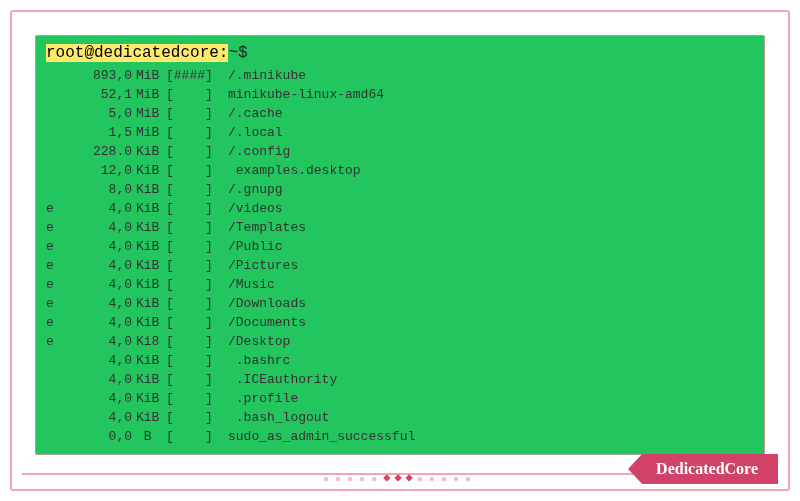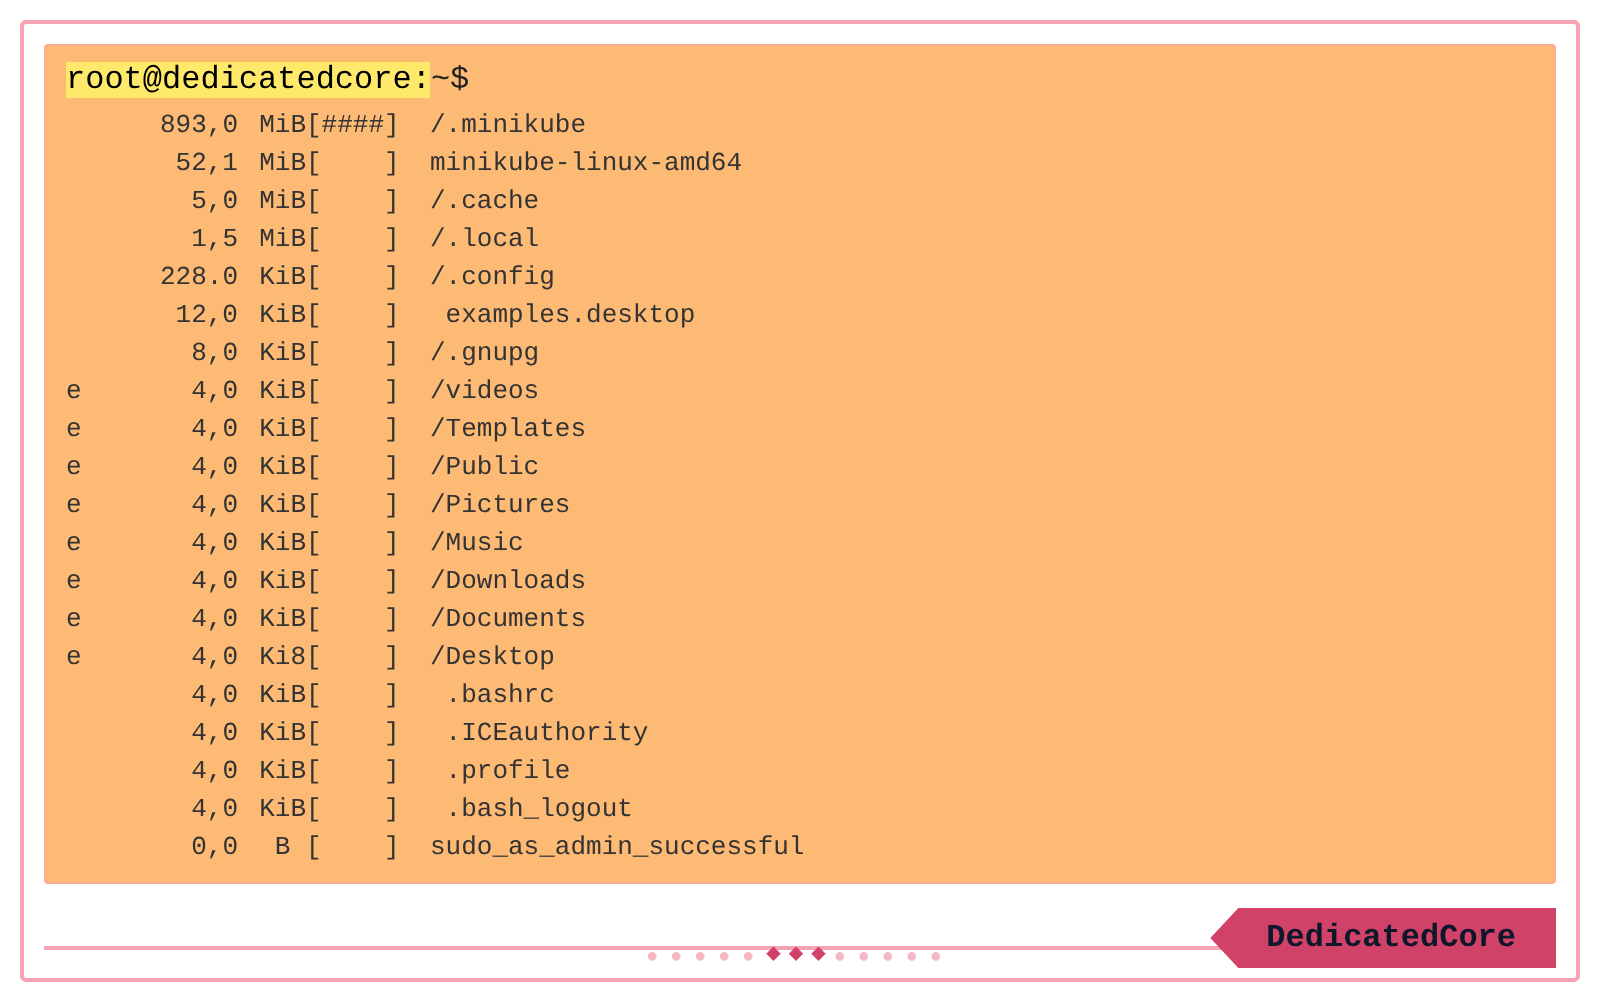--- a/index.html
+++ b/index.html
@@ -12,26 +12,26 @@
     }
     .outer-border {
       width: 100%;
       height: 100%;
       border: 2px solid #f5a3b3;
       border-radius: 3px;
       position: relative;
       overflow: hidden;
     }
     .terminal-panel {
-      margin: 10px;
+      margin: 23px;
       border: 1px dotted #f5a3b3;
       border-radius: 2px;
       padding: 8px 10px 10px 10px;
       height: 420px;
-      background: #fdba74;
+      background: #22c55e;
     }
     .prompt {
       display: inline;
     }
     .prompt-highlight {
       background: #ffe96b;
       color: #000;
     }
     .prompt-rest {
       color: #222;
@@ -40,21 +40,21 @@
       margin-top: 4px;
       font-size: 13px;
       line-height: 19px;
       color: #333;
       white-space: pre;
       font-family: Liberation Mono, monospace;
     }
     .row { display: flex; }
     .flag { width: 22px; display: inline-block; }
     .size { width: 64px; text-align: right; display: inline-block; }
-    .unit { width: 34px; display: inline-block; padding-left: 4px; text-align: right; }
+    .unit { width: 34px; display: inline-block; padding-left: 4px; }
     .bar  { width: 58px; display: inline-block; }
     .name { display: inline-block; padding-left: 4px; }
     .footer {
       position: absolute;
       left: 10px;
       right: 10px;
       bottom: 14px;
       height: 2px;
       border-top: 2px solid #f5a3b3;
     }
@@ -68,22 +68,22 @@
       letter-spacing: 6px;
       pointer-events: none;
     }
     .dot-small { color: #f5b8c4; }
     .dot-big { color: #d14268; font-size: 12px; vertical-align: 1px; letter-spacing: 4px;}
     .badge {
       position: absolute;
       right: 10px;
       bottom: 5px;
       background: #d14268;
-      color: #0f172a;
-      font-family: Liberation Mono, monospace;
+      color: #ffffff;
+      font-family: Liberation Serif, serif;
       font-weight: bold;
       font-size: 16px;
       padding: 6px 20px 6px 28px;
       clip-path: polygon(14px 0, 100% 0, 100% 100%, 14px 100%, 0 50%);
     }
   </style>
 </head>
 <body>
 
 <div class="outer-border">

